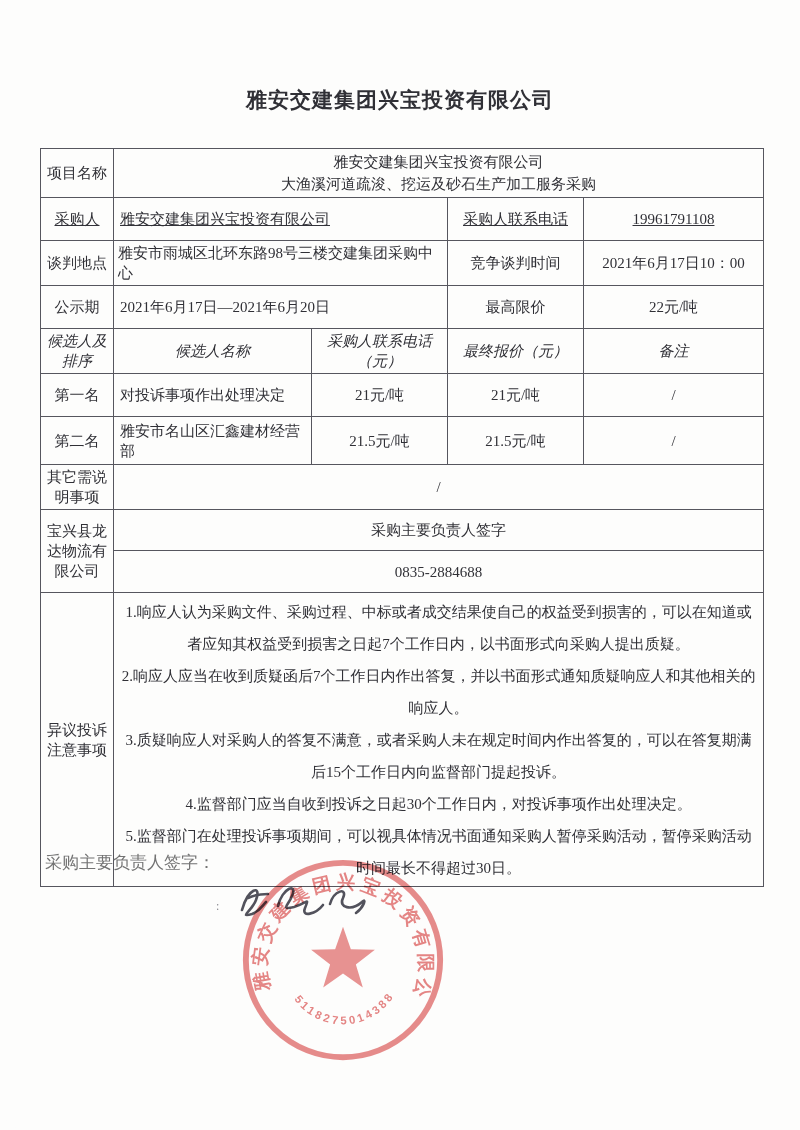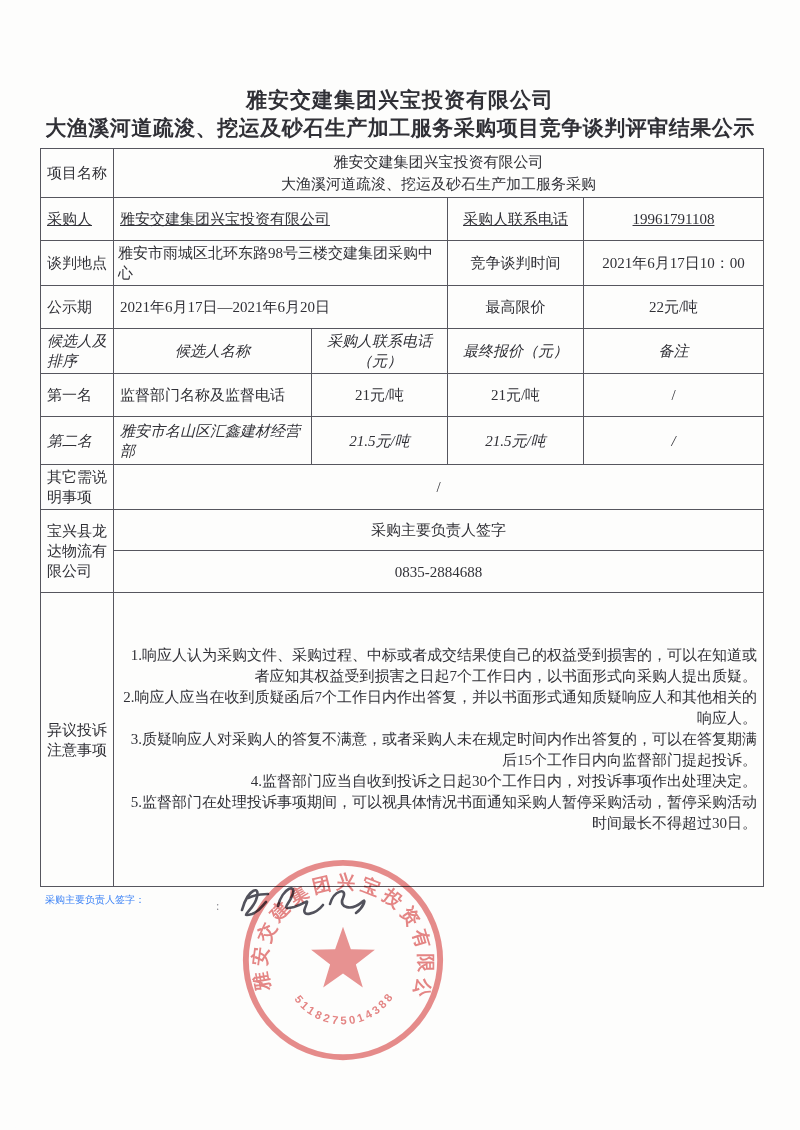--- a/index.html
+++ b/index.html
@@ -19,45 +19,44 @@
     border-collapse:collapse;table-layout:fixed;
   }
   table.doc td{
     border:1px solid #56565e;
     font-size:15px;line-height:20px;
     padding:2px 6px;
     color:#303036;
     vertical-align:middle;
     overflow:hidden;
   }
-  td.lab{padding:2px 4px;}
+  td.lab{text-align:center;padding:2px 4px;}
   td.ctr{text-align:center;}
   td.lft{text-align:left;padding-left:8px;}
   tr.r1{height:46px;}  tr.r2{height:43px;text-decoration:underline;}  tr.r3{height:43px;}
   tr.r4{height:43px;}  tr.r5{height:45px;font-style:italic;}  tr.r6{height:43px;}
-  tr.r7{height:48px;font-style:italic;}  tr.r8{height:45px;margin-top:12px;}  tr.r9a{height:41px;}
+  tr.r7{height:48px;}  tr.r8{height:45px;margin-top:12px;}  tr.r9a{height:41px;}
   tr.r9b{height:42px;} tr.r10{height:294px;}
   .two-line div{line-height:22px;}
   td.objcell{padding:0 12px;vertical-align:middle;}
-  td.objcell .obj{line-height:21px;text-align:right;}
-  .sign-label{position:absolute;left:45px;top:893px;font-size:10px;color:#3b82f6;}
+  td.objcell .obj{line-height:32px;text-align:center;}
+  .sign-label{position:absolute;left:45px;top:851px;font-size:17px;color:#737373;}
   .sign-colon{position:absolute;left:216px;top:899px;font-size:12px;color:#8a8a90;}
   .signature-svg{position:absolute;left:228px;top:876px;}
   .stamp-svg{
     position:absolute;left:235px;top:857px;
     mix-blend-mode:multiply;opacity:0.82;
   }
 </style>
 </head>
 <body>
 
 <div class="page">
 
   <div class="title t1">雅安交建集团兴宝投资有限公司</div>
-  <div class="title t2">大渔溪河道疏浚、挖运及砂石生产加工服务采购项目竞争谈判评审结果公示</div>
 
   <table class="doc">
     <colgroup>
       <col style="width:73px">
         <col style="width:198px">
         <col style="width:136px">
         <col style="width:136px">
         <col style="width:180px">
     </colgroup>
     <tbody>
@@ -88,21 +87,21 @@
     </tr>
     <tr class="r5">
       <td class="lab">候选人及排序</td>
       <td class="ctr">候选人名称</td>
       <td class="ctr">采购人联系电话（元）</td>
       <td class="ctr">最终报价（元）</td>
       <td class="ctr">备注</td>
     </tr>
     <tr class="r6">
       <td class="lab">第一名</td>
-      <td class="lft">监督部门名称及监督电话</td>
+      <td class="lft">对投诉事项作出处理决定</td>
       <td class="ctr">21元/吨</td>
       <td class="ctr">21元/吨</td>
       <td class="ctr">/</td>
     </tr>
     <tr class="r7">
       <td class="lab">第二名</td>
       <td class="lft">雅安市名山区汇鑫建材经营部</td>
       <td class="ctr">21.5元/吨</td>
       <td class="ctr">21.5元/吨</td>
       <td class="ctr">/</td>

